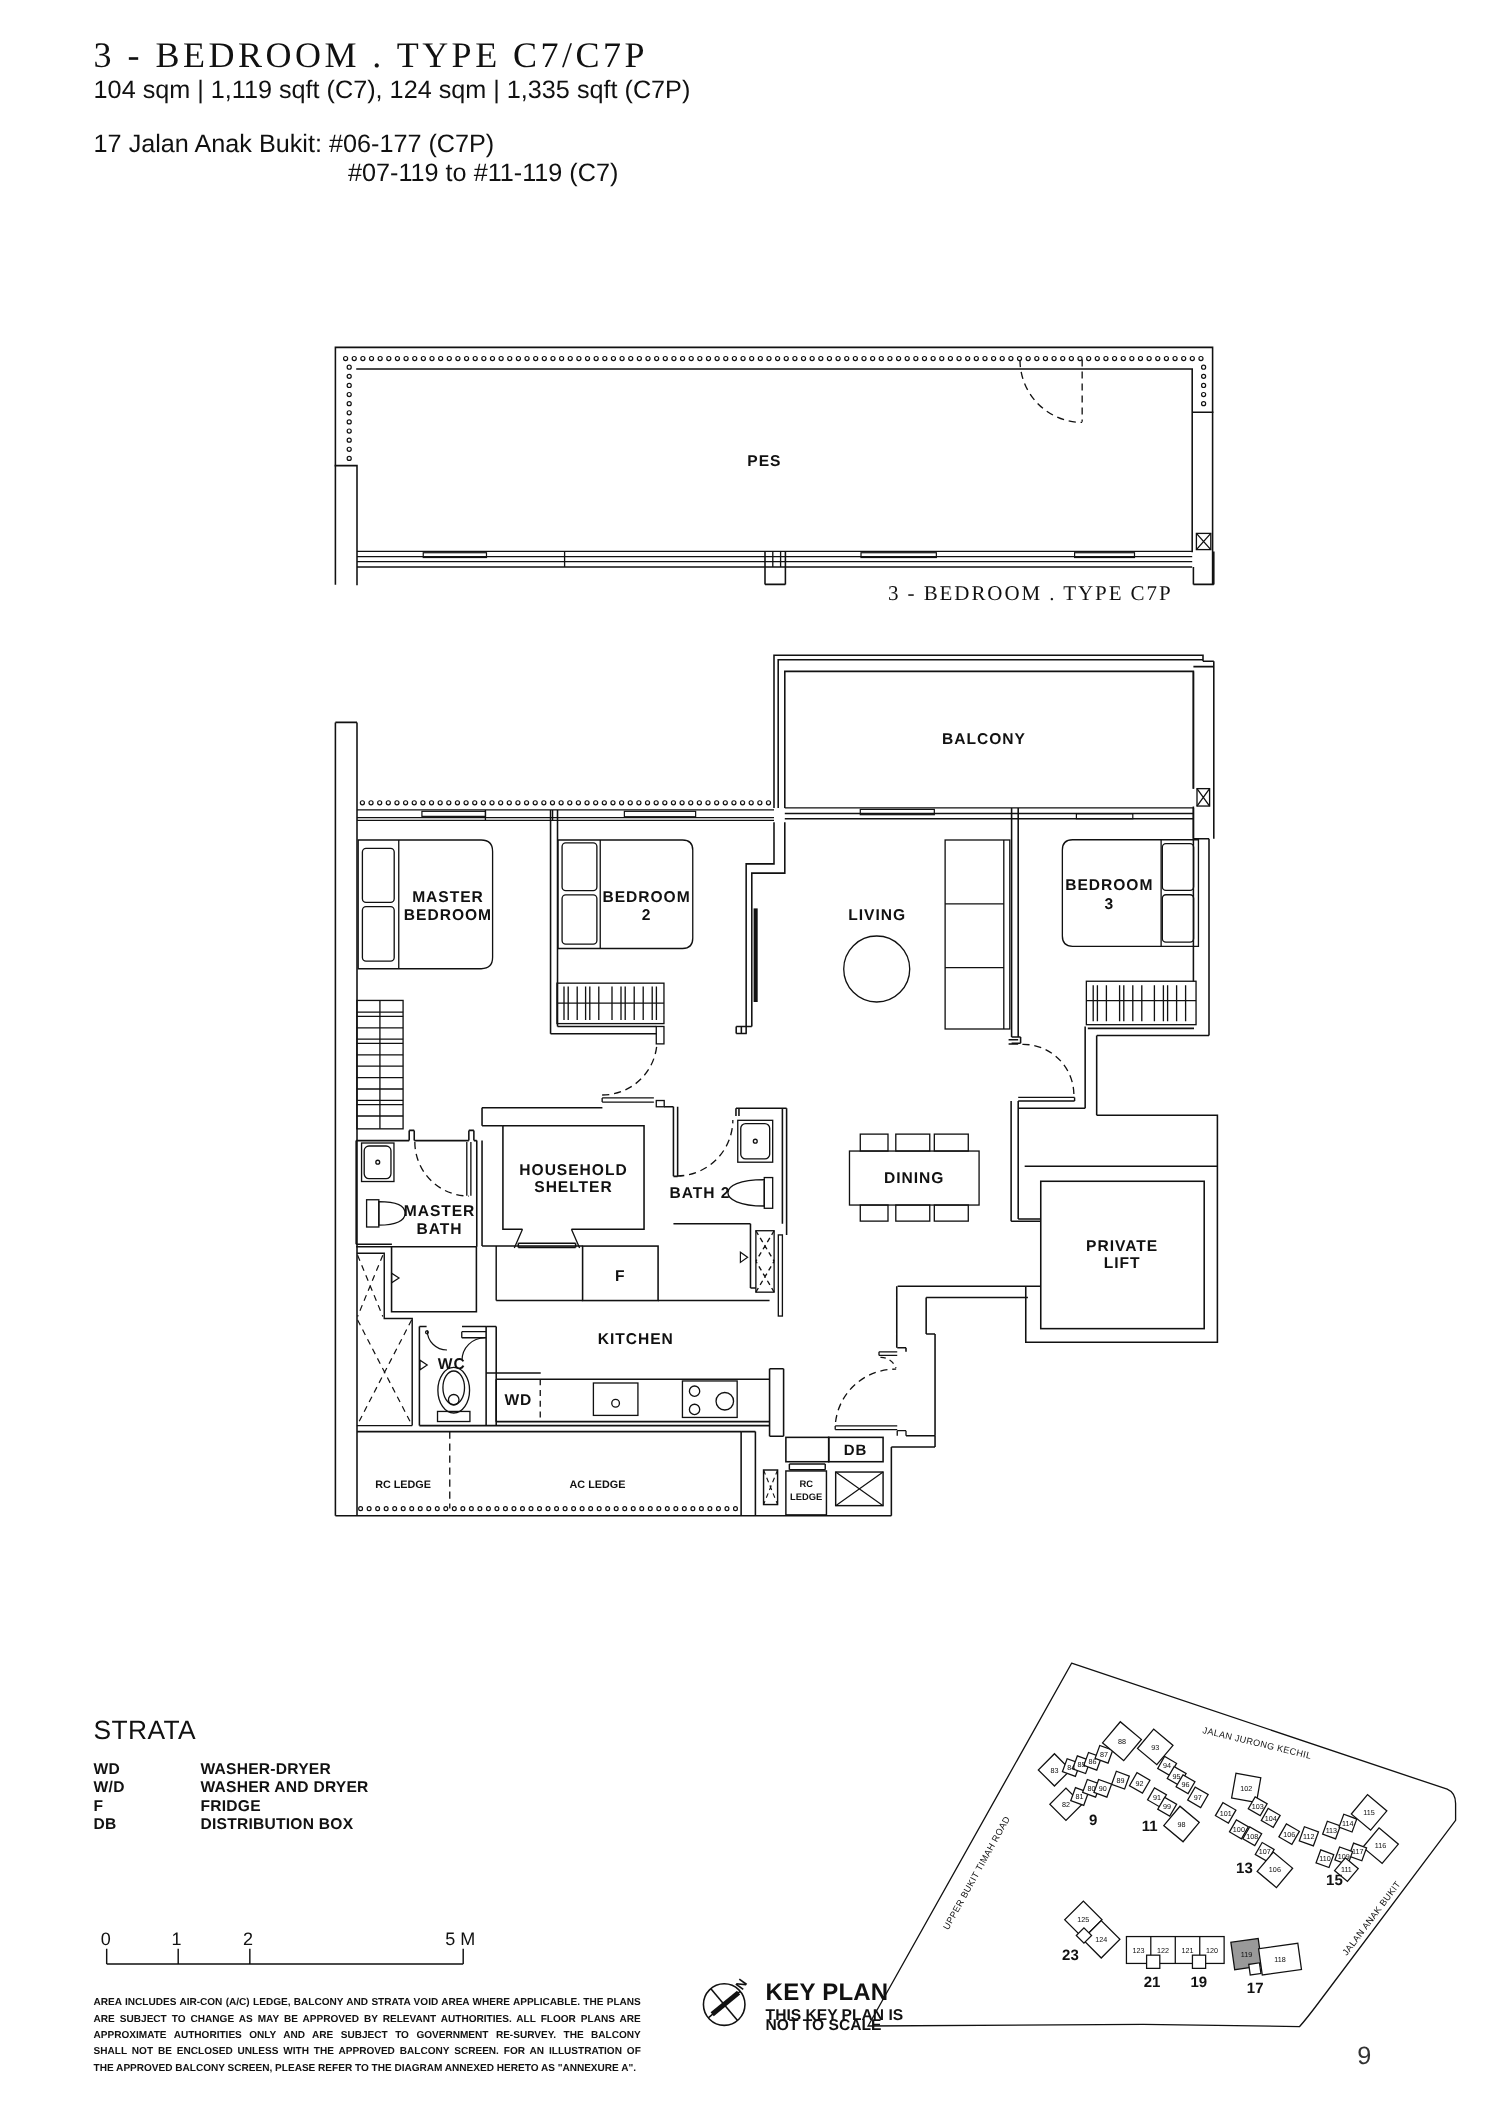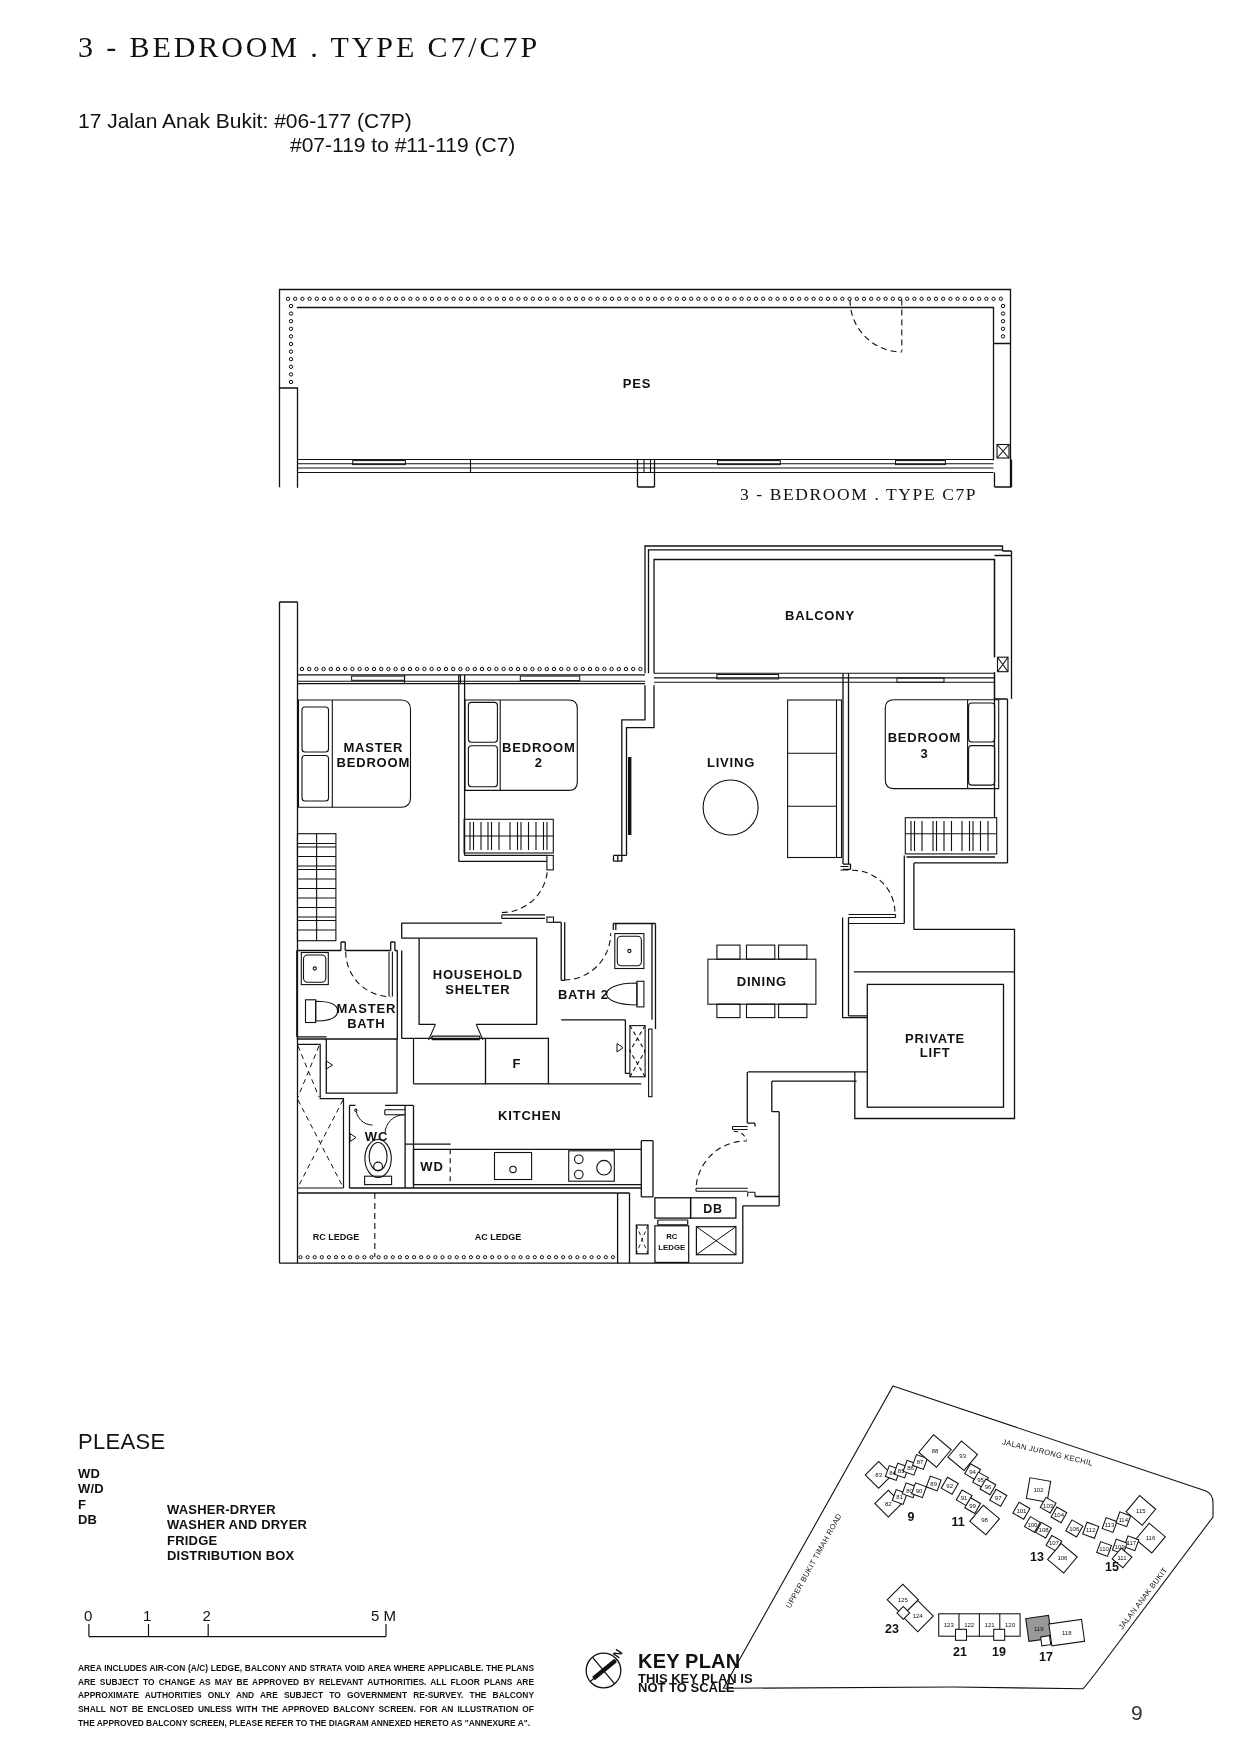--- a/index.html
+++ b/index.html
@@ -9,20 +9,21 @@
   svg text{font-family:"Liberation Sans", sans-serif;fill:#111;}
   .rm{font-weight:bold;font-size:13px;letter-spacing:.8px;}
   .sm{font-weight:bold;font-size:9px;}
 </style>
 </head>
 <body>
 <div id="page">
 
 <div class="abs" style="left:78px;top:30px;font-family:'Liberation Serif',serif;font-size:30px;letter-spacing:2.9px;white-space:nowrap;">3 - BEDROOM . TYPE C7/C7P</div>
 
+<div class="abs" style="left:78px;top:64px;font-size:21px;letter-spacing:0px;">104 sqm | 1,119 sqft (C7), 124 sqm | 1,335 sqft (C7P)</div>
 
 <div class="abs" style="left:78px;top:109px;font-size:21px;">17 Jalan Anak Bukit: #06-177 (C7P)</div>
 
 <div class="abs" style="left:290px;top:133px;font-size:21px;">#07-119 to #11-119 (C7)</div>
 
 <svg class="abs" style="left:0;top:0;" width="1245" height="1755" viewBox="0 0 1245 1755">
 <g fill="none" stroke="#111" stroke-width="1.3" stroke-linecap="square">
 
 <path d="M279.5,486.7 V289.5 H1010.5 V486.7"></path>
 
@@ -769,26 +770,26 @@
 <text x="1112" y="1571">15</text>
 <text x="892" y="1633">23</text>
 <text x="960" y="1656">21</text>
 <text x="999" y="1656">19</text>
 <text x="1046" y="1661">17</text>
 </g>
 
 <text x="1131" y="1720" style="font-size:21px;fill:#333;">9</text>
 </svg>
 
-<div class="abs" style="left:78px;top:1429px;font-size:22px;letter-spacing:.3px;">PLEASE</div>
+<div class="abs" style="left:78px;top:1429px;font-size:22px;letter-spacing:.3px;">STRATA</div>
 
 <div class="abs" style="left:78px;top:1466px;font-size:13px;font-weight:bold;line-height:15.3px;letter-spacing:.2px;">
 WD<br>W/D<br>F<br>DB</div>
 
-<div class="abs" style="left:167px;top:1502px;font-size:13px;font-weight:bold;line-height:15.3px;letter-spacing:.2px;">
+<div class="abs" style="left:167px;top:1466px;font-size:13px;font-weight:bold;line-height:15.3px;letter-spacing:.2px;">
 WASHER-DRYER<br>WASHER AND DRYER<br>FRIDGE<br>DISTRIBUTION BOX</div>
 
 <div class="abs" style="left:78px;top:1646px;width:456px;font-size:8.4px;font-weight:bold;line-height:13.7px;">
 <div style="text-align:justify;text-align-last:justify;margin-top:16px;">AREA INCLUDES AIR-CON (A/C) LEDGE, BALCONY AND STRATA VOID AREA WHERE APPLICABLE. THE PLANS</div>
 <div style="text-align:justify;text-align-last:justify;">ARE SUBJECT TO CHANGE AS MAY BE APPROVED BY RELEVANT AUTHORITIES. ALL FLOOR PLANS ARE</div>
 <div style="text-align:justify;text-align-last:justify;">APPROXIMATE AUTHORITIES ONLY AND ARE SUBJECT TO GOVERNMENT RE-SURVEY. THE BALCONY</div>
 <div style="text-align:justify;text-align-last:justify;">SHALL NOT BE ENCLOSED UNLESS WITH THE APPROVED BALCONY SCREEN. FOR AN ILLUSTRATION OF</div>
 <div>THE APPROVED BALCONY SCREEN, PLEASE REFER TO THE DIAGRAM ANNEXED HERETO AS "ANNEXURE A".</div>
 </div>
 

